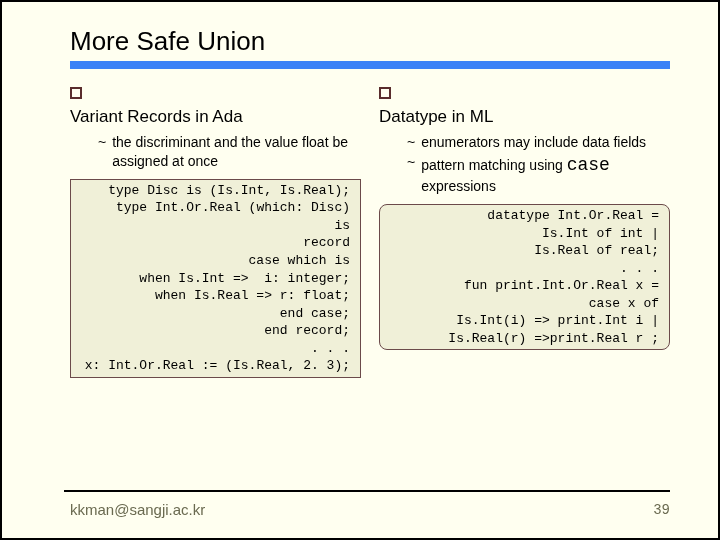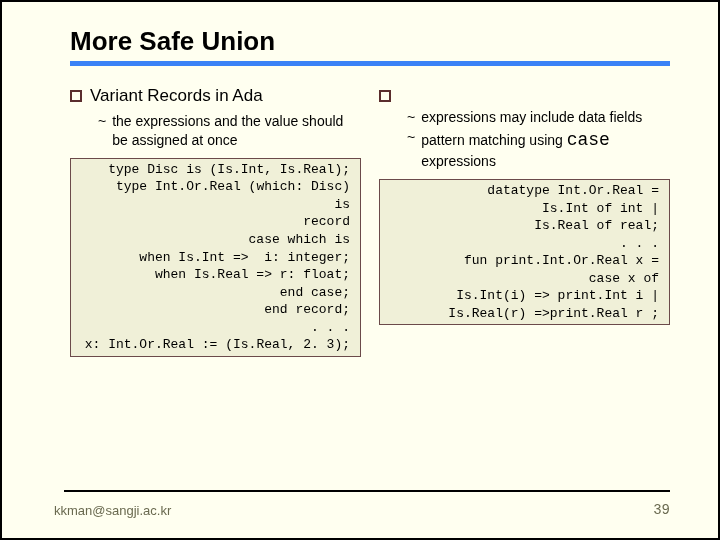--- a/index.html
+++ b/index.html
@@ -10,39 +10,40 @@
     border: 2px solid #000;
     font-family: Arial, Helvetica, sans-serif;
     position: relative;
     overflow: hidden;
   }
   .slide {
     padding: 24px 48px 0 68px;
   }
   .title {
     font-size: 26px;
-    font-weight: 700;
+    font-weight: 400;
     color: #000;
-    border-bottom: 5px solid #3b82f6;
+    border-bottom: 8px solid #3b82f6;
     padding-bottom: 4px;
-    margin-bottom: 20px;
+    margin-bottom: 14px;
   }
   .columns {
     display: flex;
     gap: 18px;
   }
   .col {
     flex: 1;
     min-width: 0;
   }
   .bullet-row {
     display: flex;
     align-items: flex-start;
     gap: 8px;
     margin-bottom: 6px;
+    flex-direction: column;
   }
   .bullet-box {
     width: 12px;
     height: 12px;
     border: 2px solid #5a2d2d;
     flex-shrink: 0;
     margin-top: 4px;
   }
   .bullet-text {
     font-size: 17px;
@@ -73,33 +74,34 @@
     padding: 2px 10px;
     font-family: "Courier New", monospace;
     font-size: 13px;
     line-height: 1.35;
     color: #000;
     white-space: pre;
     margin-top: 4px;
     text-align: right;
   }
   .col-right .code-box {
+    border-radius: 8px;
   }
   .footer-line {
     position: absolute;
     left: 62px;
     right: 48px;
     bottom: 46px;
     border-top: 2px solid #000;
   }
   .footer-left {
     position: absolute;
-    left: 52px;
+    left: 68px;
     bottom: 20px;
-    font-size: 13px;
+    font-size: 15px;
     color: #6a6a50;
   }
   .footer-right {
     position: absolute;
     right: 48px;
     bottom: 20px;
     font-size: 14px;
     color: #6a6a50;
     font-family: Liberation Mono, monospace;
   }
@@ -113,44 +115,45 @@
   <div class="columns">
 
     <div class="col">
       <div class="bullet-row">
         <span class="bullet-box"></span>
         <span class="bullet-text">Variant Records in Ada</span>
       </div>
       <div class="sub-list">
         <div class="sub-item">
           <span class="tilde">~</span>
-          <span>the expressions and the value should be assigned at once</span>
+          <span>the discriminant and the value float be assigned at once</span>
         </div>
       </div>
       <div class="code-box">type Disc is (Is.Int, Is.Real);
 type Int.Or.Real (which: Disc)
 is
 record
   case which is
     when Is.Int =&gt;  i: integer;
     when Is.Real =&gt; r: float;
   end case;
 end record;
 . . .
 x: Int.Or.Real := (Is.Real, 2. 3);</div>
     </div>
 
     <div class="col col-right">
       <div class="bullet-row">
         <span class="bullet-box"></span>
+        <span class="bullet-text">Datatype in ML</span>
       </div>
       <div class="sub-list">
         <div class="sub-item">
           <span class="tilde">~</span>
-          <span>expressions may include data fields</span>
+          <span>enumerators may include data fields</span>
         </div>
         <div class="sub-item">
           <span class="tilde">~</span>
           <span>pattern matching using <span class="case-kw">case</span> expressions</span>
         </div>
       </div>
       <div class="code-box">datatype Int.Or.Real =
   Is.Int of int |
   Is.Real of real;
 . . .

